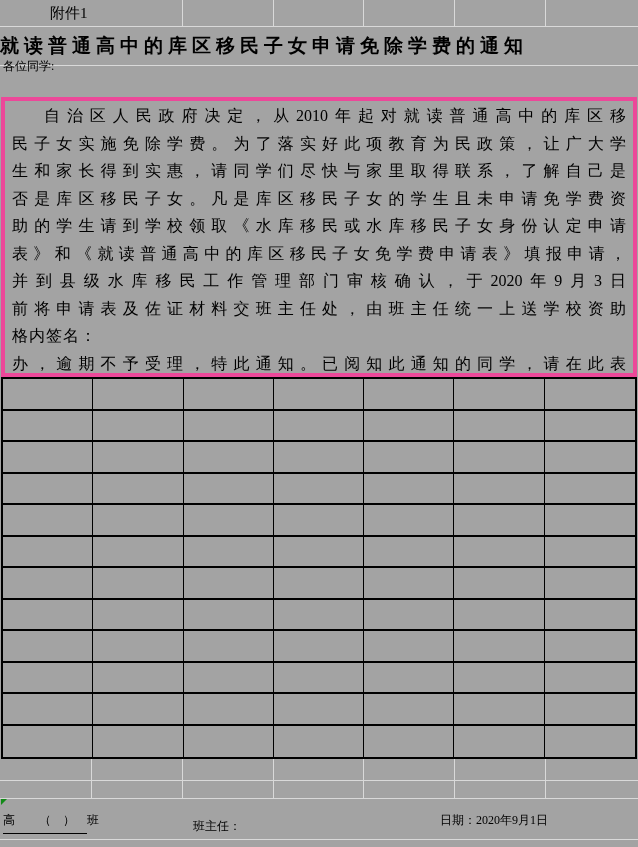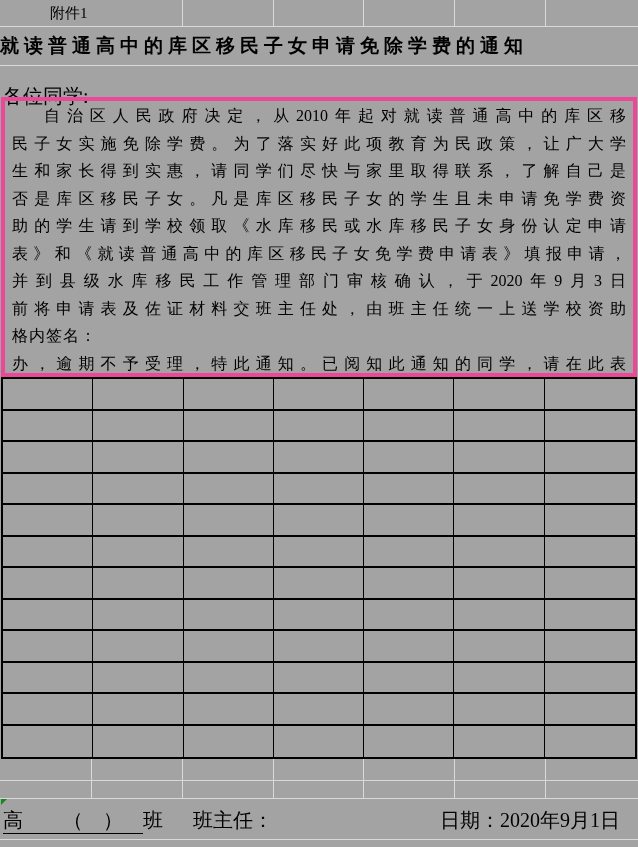--- a/index.html
+++ b/index.html
@@ -9,21 +9,21 @@
   }
   
   .gl{position:absolute;background:#d9d9d9;pointer-events:none;}
   
   .attachment{position:absolute;left:50px;top:2px;font-size:15px;line-height:22px;}
   .title{
     position:absolute;left:0;top:29px;width:638px;text-align:left;
     font-family:"Liberation Sans","DejaVu Sans",sans-serif;font-weight:bold;
     font-size:19px;letter-spacing:5px;line-height:34px;white-space:nowrap;
   }
-  .salutation{position:absolute;left:3px;top:83px;font-size:20px;line-height:26px;}
+  .salutation{position:absolute;left:3px;top:53px;font-size:12px;line-height:26px;}
   
   .body-box{
     position:absolute;left:1px;top:97px;width:636px;height:280px;
     box-sizing:border-box;border:4px solid #ec4899;padding:1px 7px 0 7px;
     font-size:16px;
   }
   .bline{
     height:27.5px;line-height:27.5px;
     text-align:justify;text-align-last:justify;text-justify:inter-character;
   }
@@ -35,24 +35,24 @@
     box-sizing:border-box;border:2px solid #000;
     display:grid;grid-template-columns:repeat(7,1fr);grid-template-rows:repeat(12,1fr);
   }
   .cell{box-sizing:border-box;border-right:1.4px solid #000;border-bottom:2px solid #000;}
   .cell:nth-child(7n){border-right:none;}
   .cell:nth-last-child(-n+7){border-bottom:none;}
   
   .marker{position:absolute;left:1px;top:799px;width:0;height:0;
     border-top:6px solid #128a17;border-right:6px solid transparent;}
   
-  .footer{position:absolute;left:0;top:807px;width:638px;height:32px;font-size:20px;line-height:26px;}
+  .footer{position:absolute;left:0;top:807px;width:638px;height:32px;font-size:12px;line-height:26px;}
   .class-line{position:absolute;left:3px;top:0;white-space:pre;}
   .underlined{display:inline-block;border-bottom:1.6px solid #000;white-space:pre;}
-  .teacher{position:absolute;left:193px;top:0;}
+  .teacher{position:absolute;left:193px;top:6px;}
   .date{position:absolute;left:440px;top:0;}
 </style>
 </head>
 <body>
 
 <div class="sheet">
 
   <div class="gridlayer">
       <div class="gl" style="left: 0px; top: 26px; width: 638px; height: 1px; background: rgb(217, 217, 217);"></div>
       <div class="gl" style="left: 0px; top: 65px; width: 638px; height: 1px; background: rgb(217, 217, 217);"></div>

